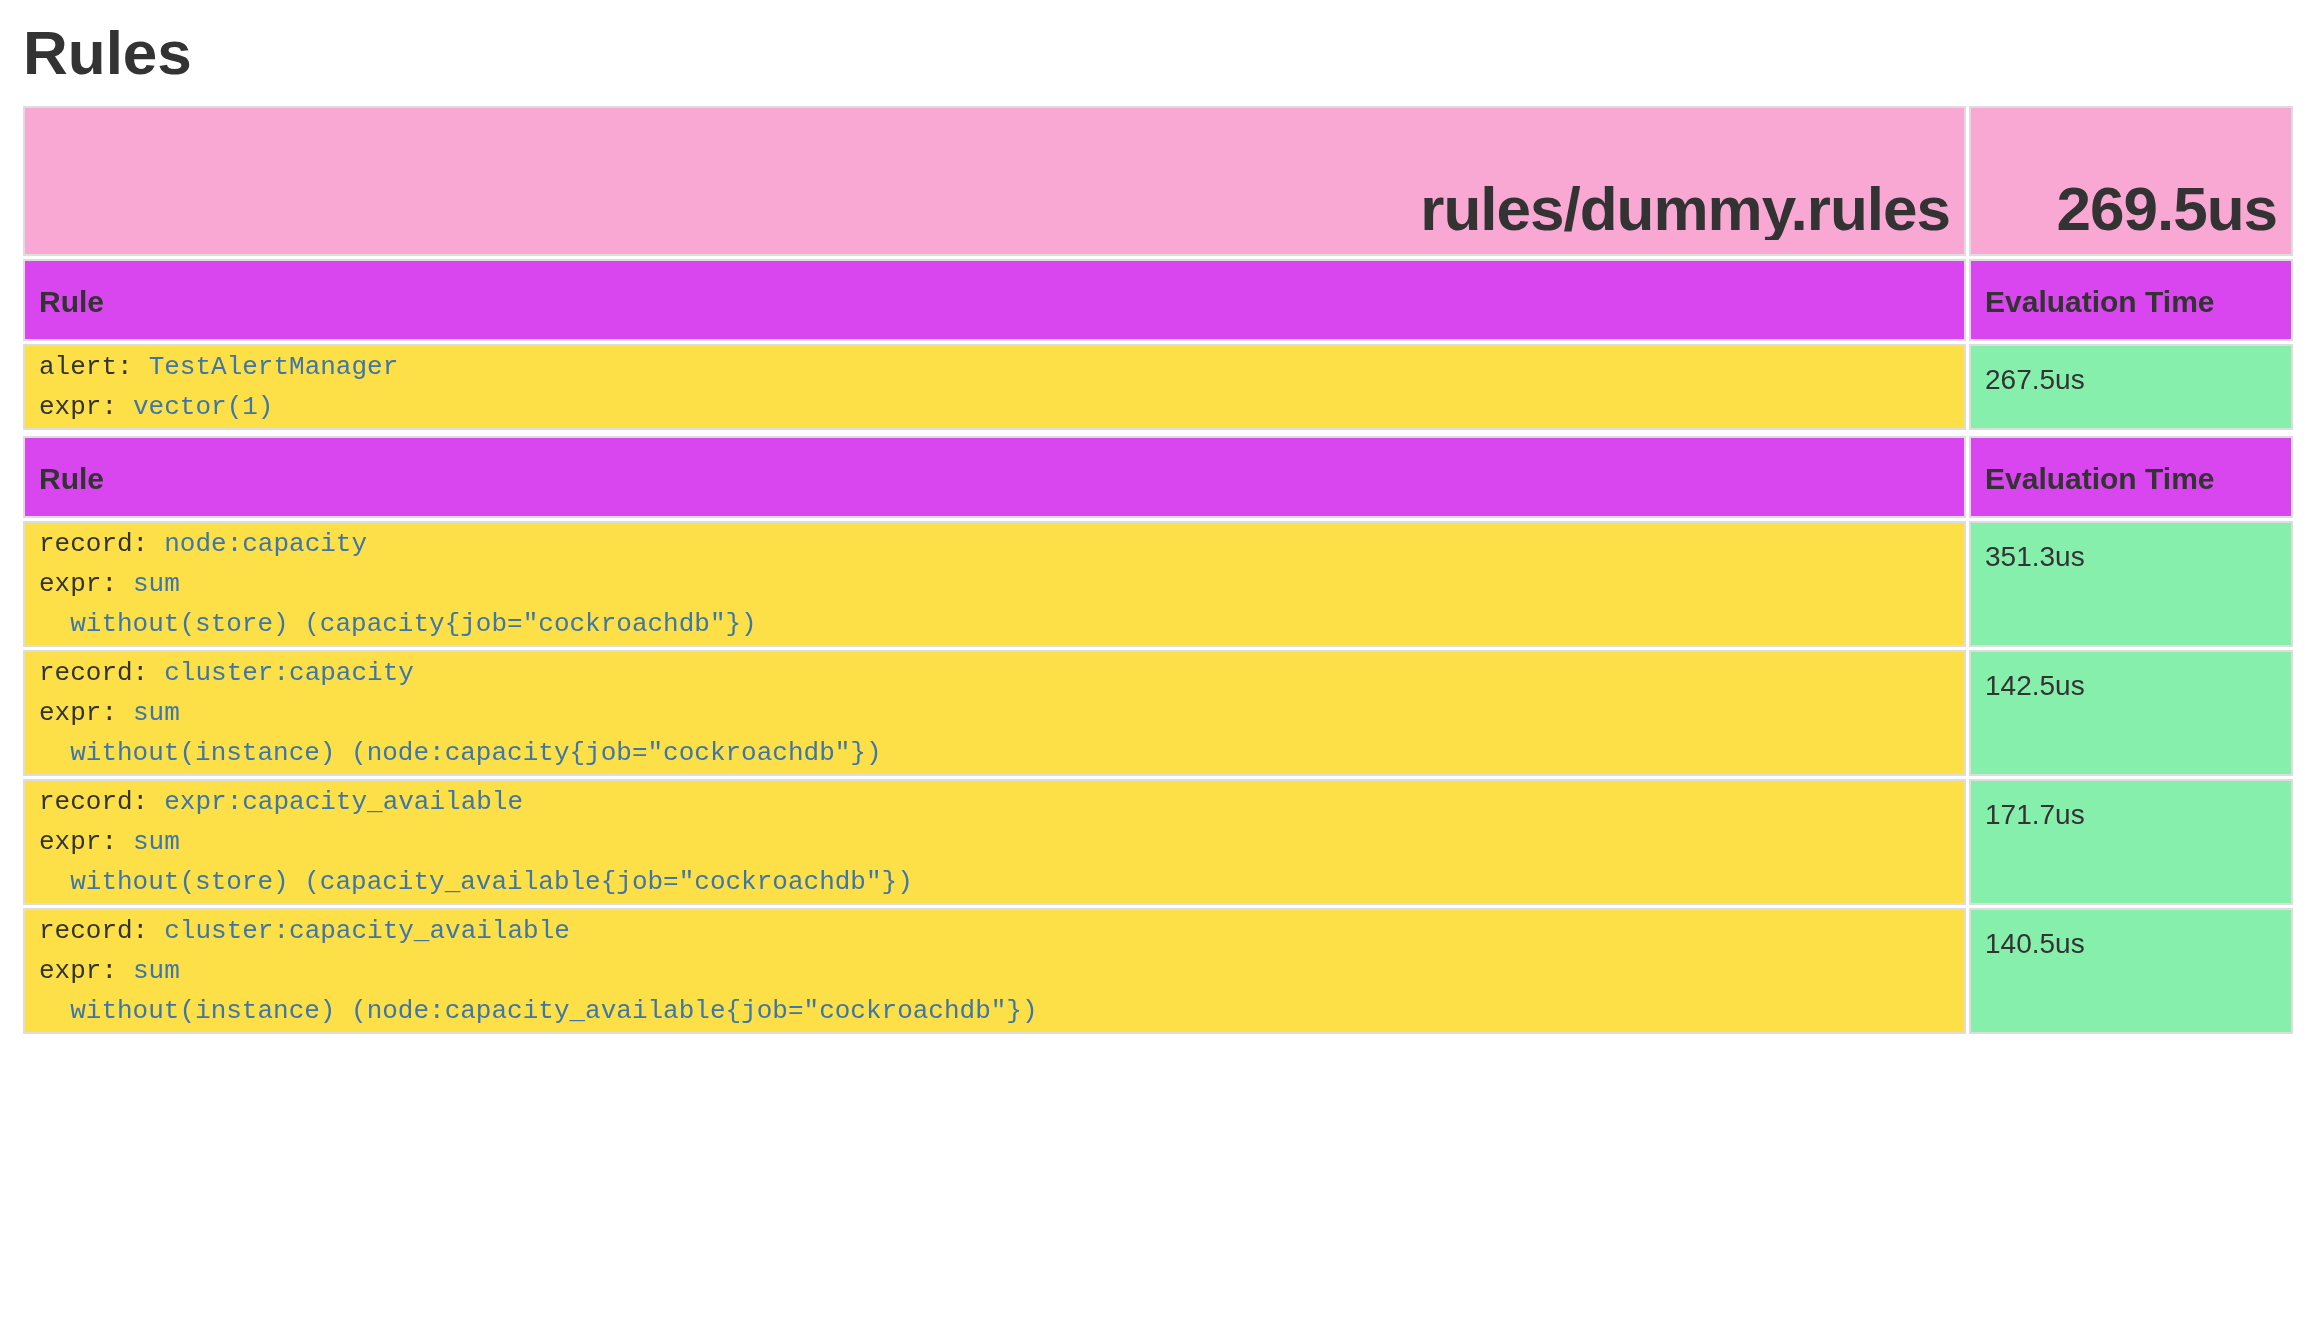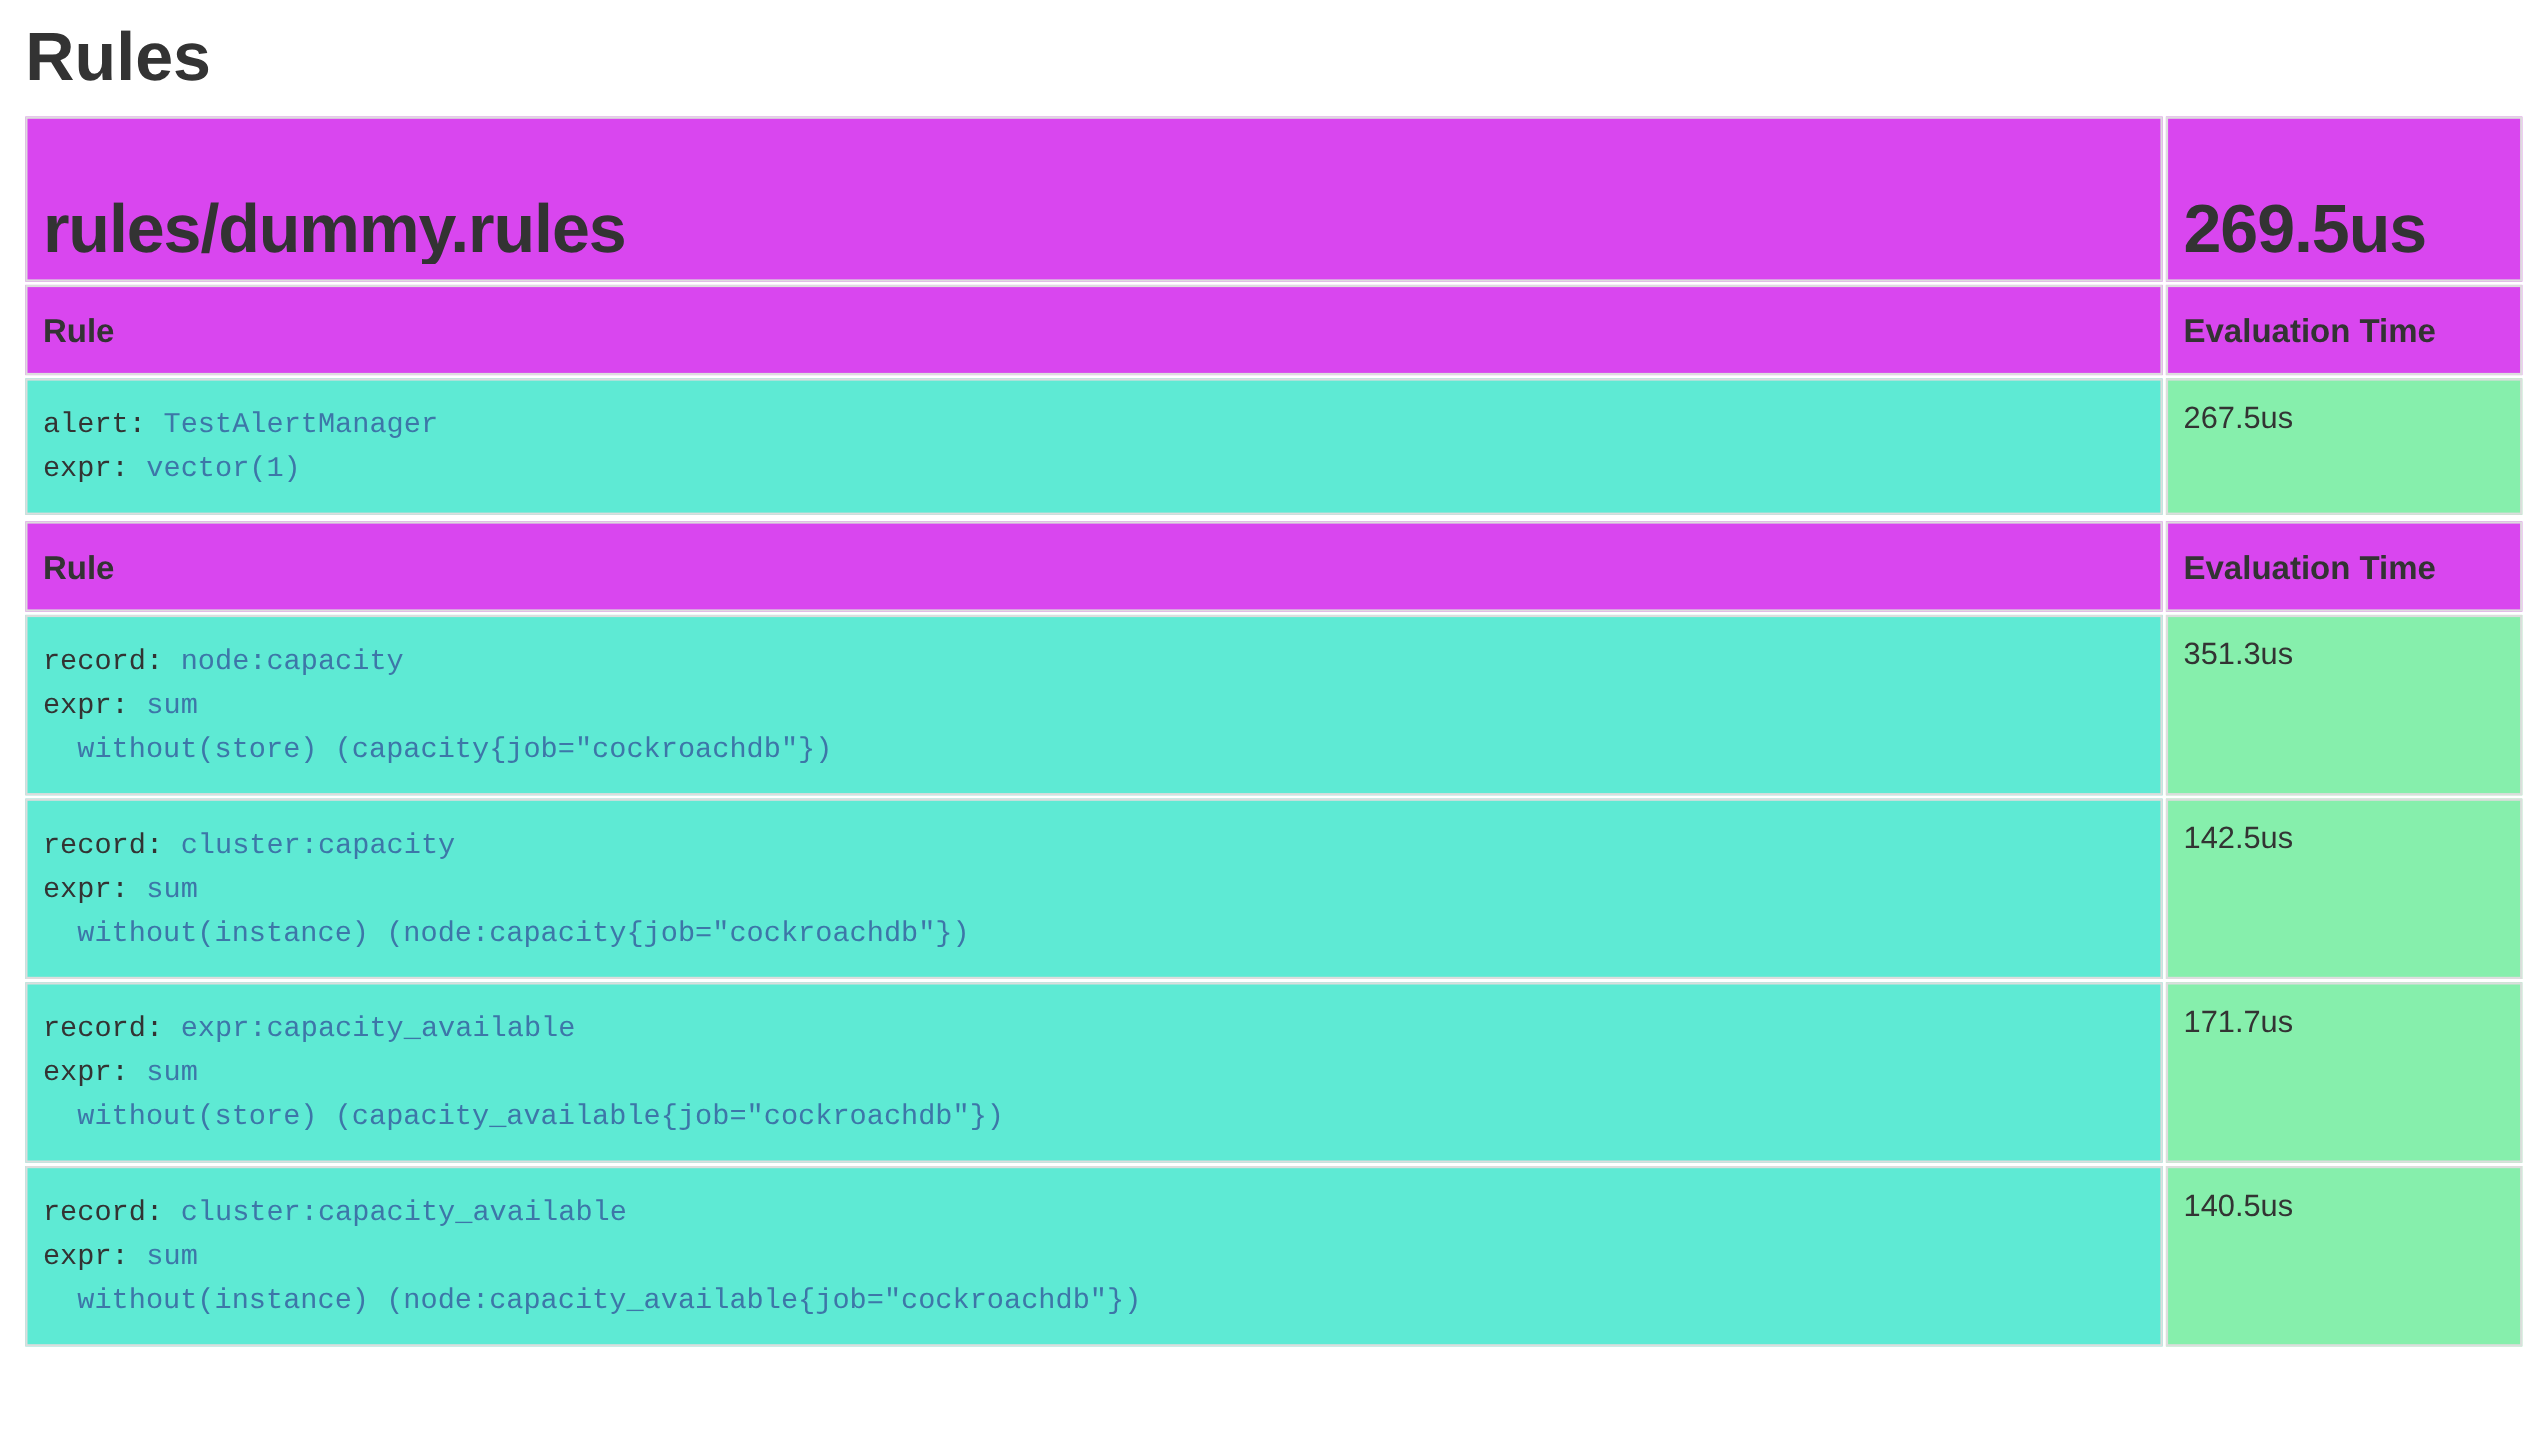--- a/index.html
+++ b/index.html
@@ -30,43 +30,44 @@
   }
   table.rules-table td {
     border: 2px solid #dddddd;
     vertical-align: top;
   }
   col.rule-col { width: auto; }
   col.time-col { width: 324px; }
 
   .group-name-cell, .group-time-cell {
     padding: 70px 14px 14px 14px;
-    background: #d946ef;
+    background: #f9a8d4;
+    text-align: right;
   }
   .group-heading {
     font-size: 62px;
     font-weight: bold;
     letter-spacing: -1px;
     line-height: 62px;
     margin: 0;
     color: #333333;
     white-space: nowrap;
     overflow: hidden;
   }
   .col-header {
     font-size: 30px;
     font-weight: bold;
     line-height: 42px;
     padding: 20px 14px 16px 14px;
     background: #d946ef;
     color: #333333;
   }
   .rule-cell {
-    background: #5eead4;
-    padding: 20px 14px;
+    background: #fde047;
+    padding: 1px 14px;
   }
   .time-cell {
     background: #86efac;
     padding: 14px 14px;
     font-size: 28px;
     line-height: 40px;
     color: #333333;
   }
   .code-line {
     font-family: "Liberation Mono", "DejaVu Sans Mono", monospace;

